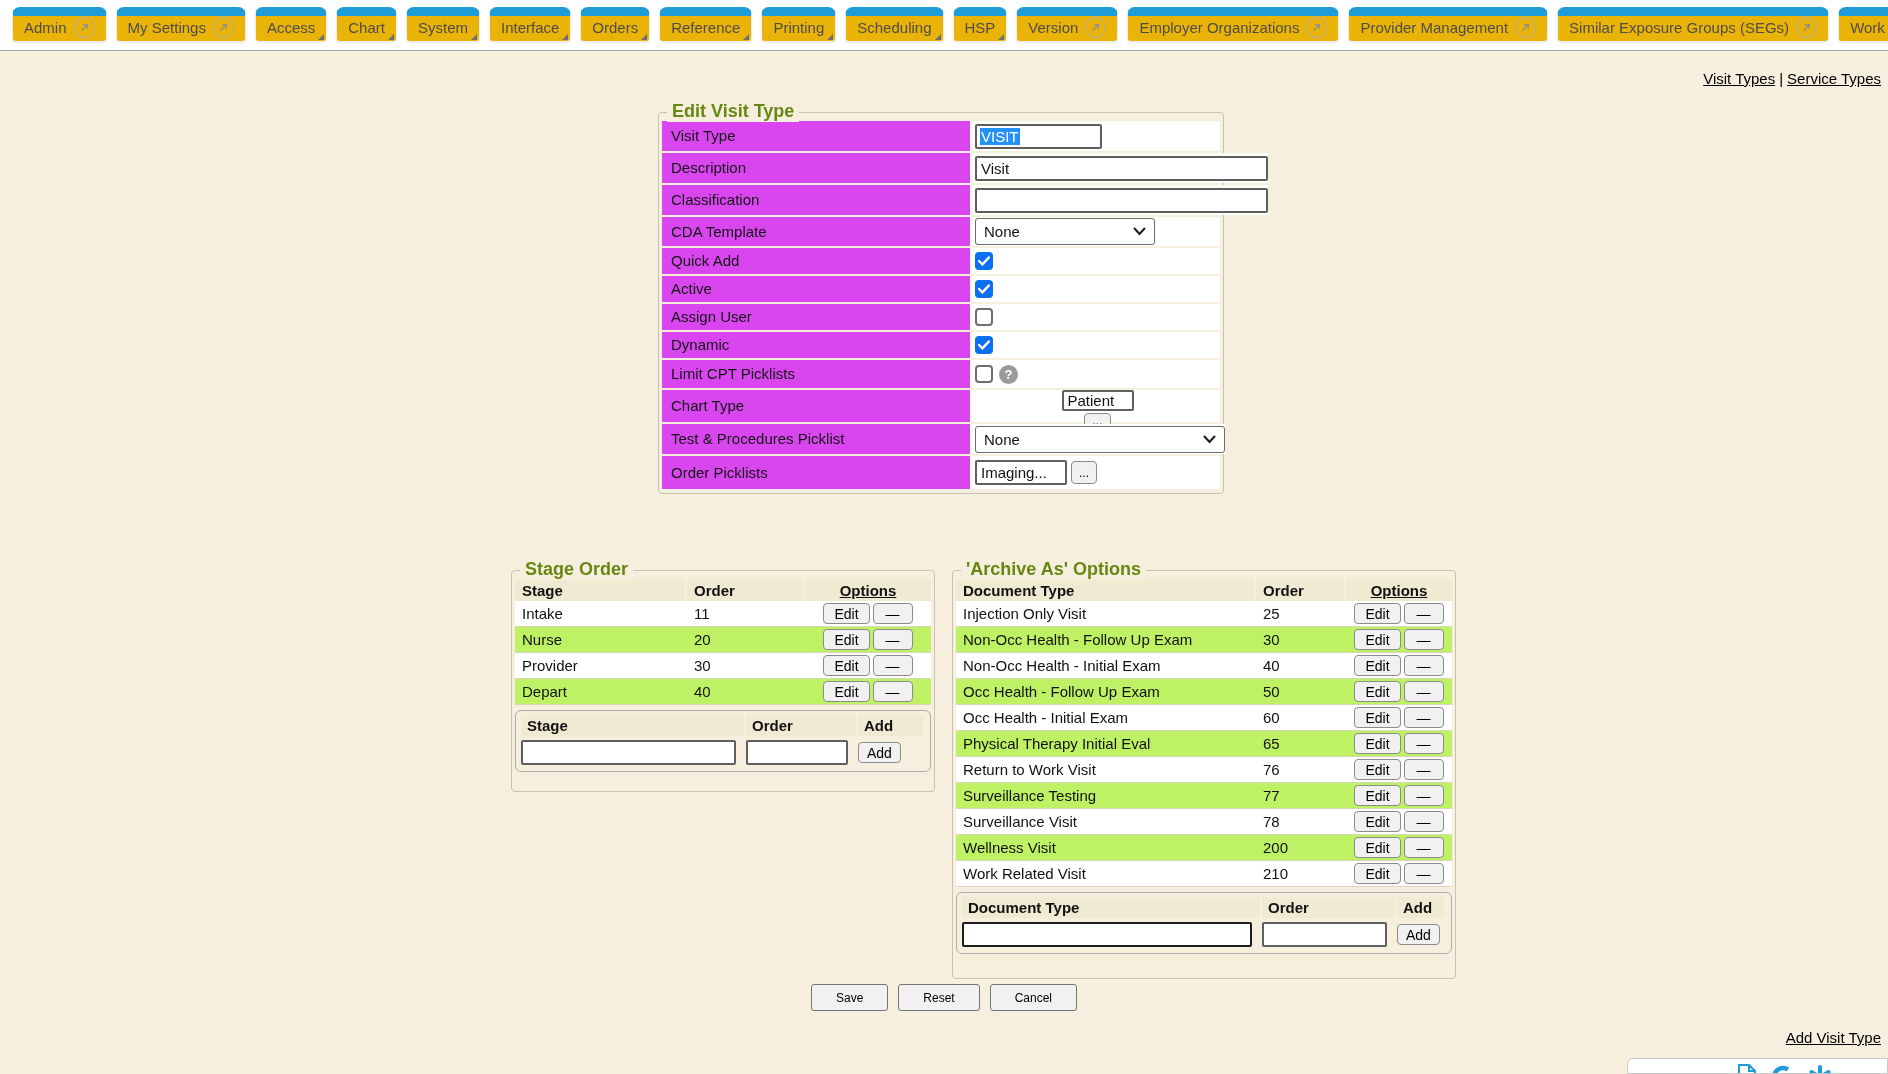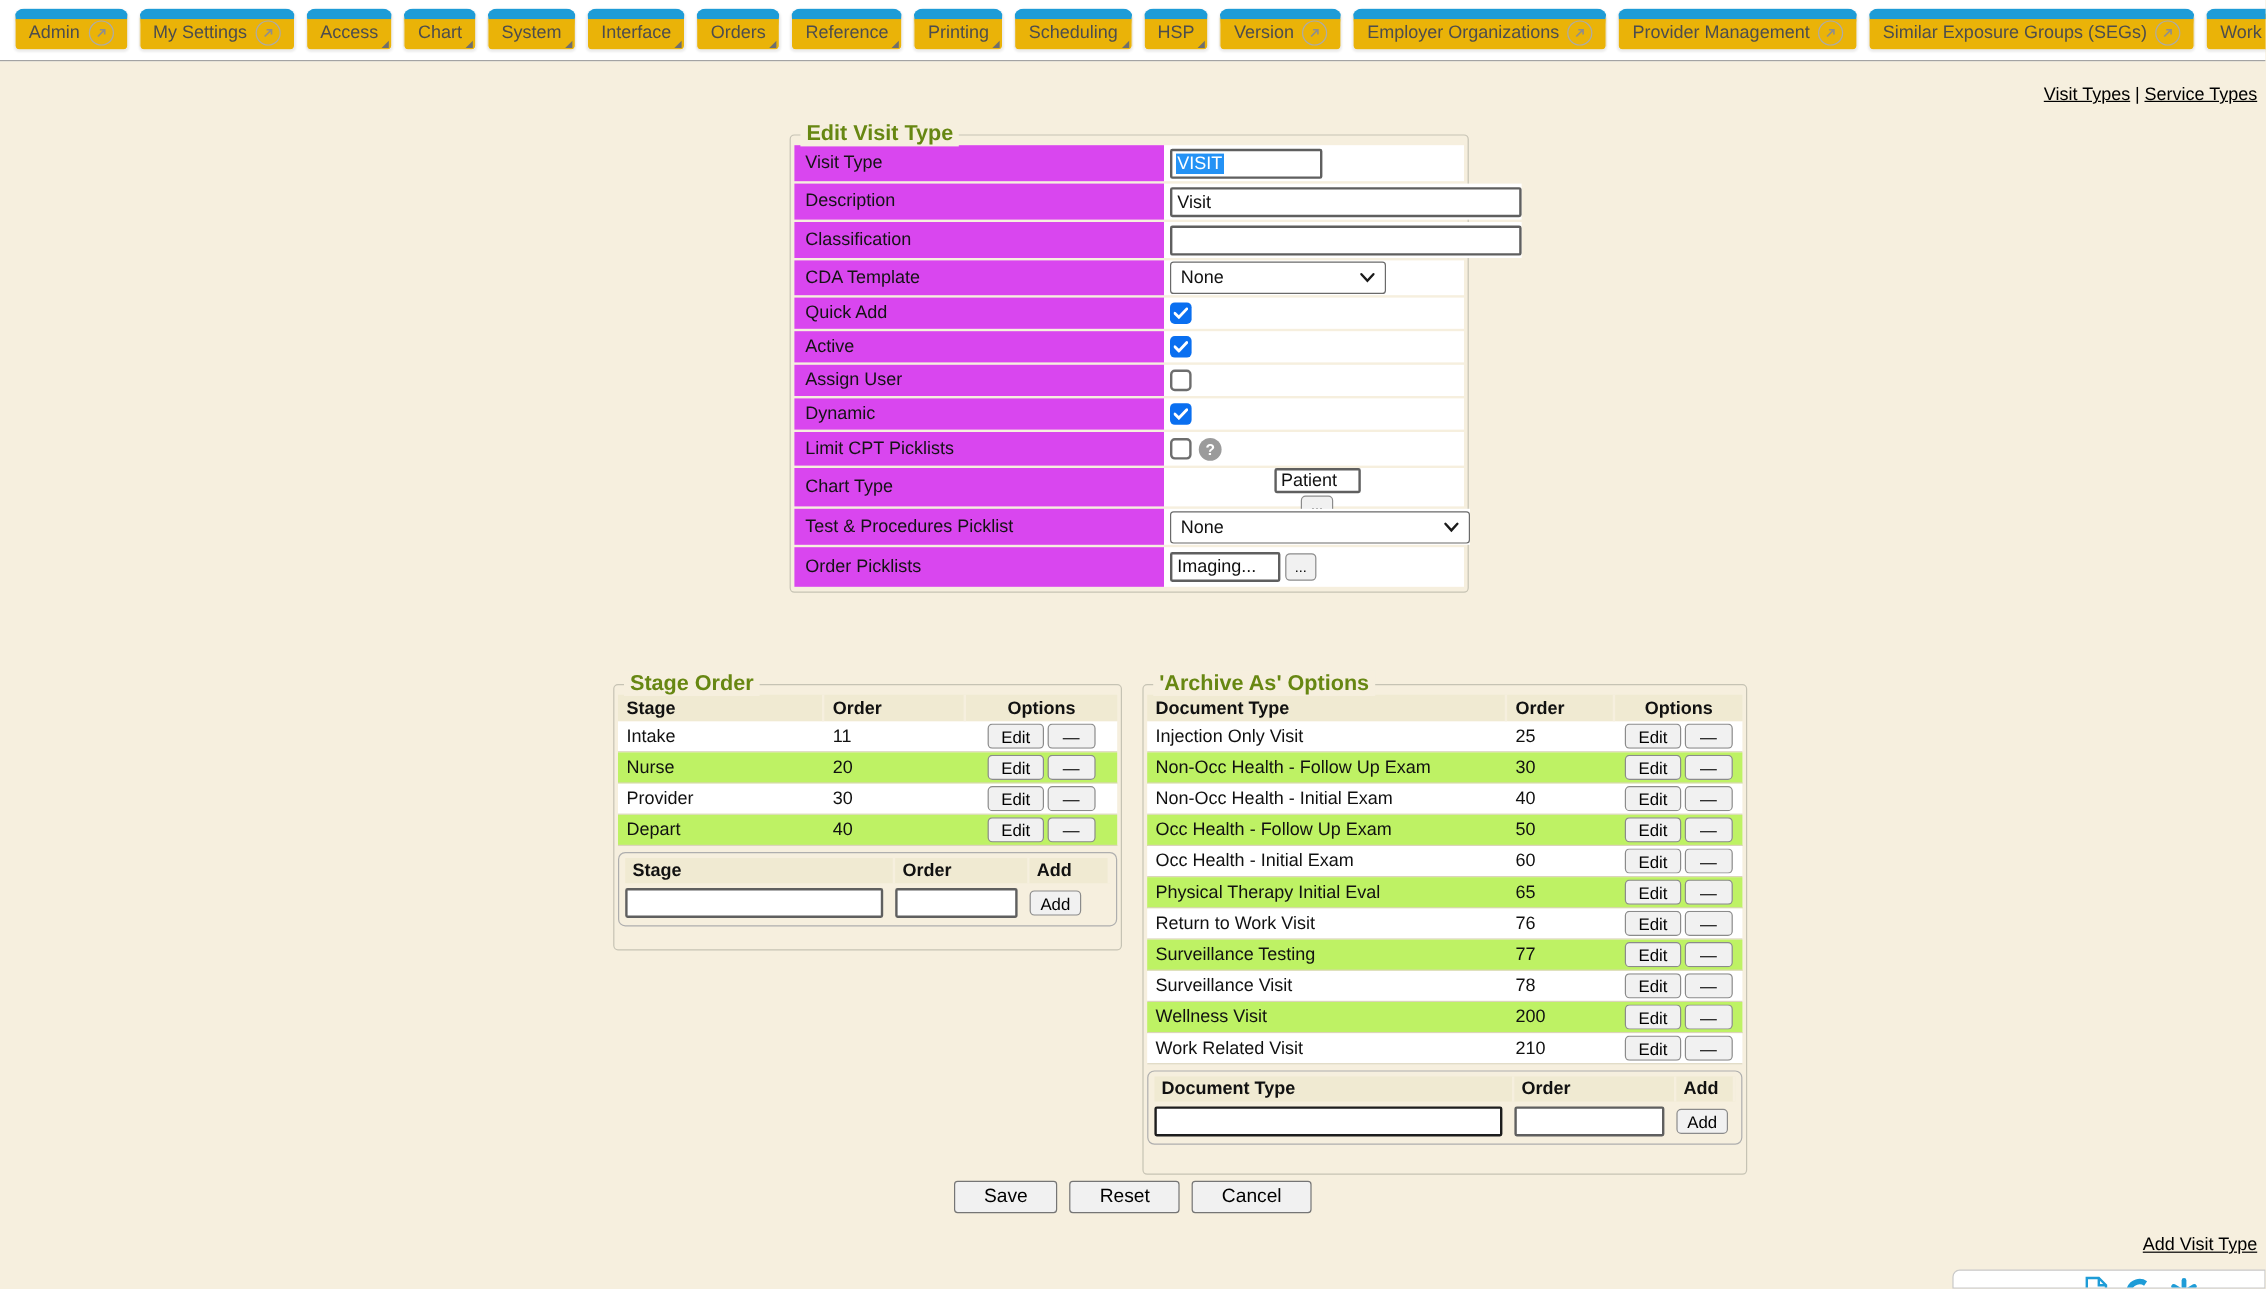--- a/index.html
+++ b/index.html
@@ -96,33 +96,33 @@
   }
   
   .btn {
     font-family:"Liberation Sans",sans-serif;
     background:#f1f1f1; border:1px solid #8b8b8b; border-radius:4px;
     color:#000; cursor:pointer;
   }
   .btn.sm { font-size:14px; padding:2px 10px; height:21px; }
   .btn.dash { padding:2px 12px; }
   .btn.browse { font-size:12px; padding:0 7px; height:23px; }
-  .btn.big { font-size:16px; padding:3px 24px; height:27px; border-radius:3px; border-color:#757575;}
+  .btn.big { font-size:12px; padding:3px 24px; height:27px; border-radius:3px; border-color:#757575;}
   
   .stage-order { left:511px; top:570px; width:424px; height:222px; }
   .archive { left:952px; top:570px; width:504px; height:409px; }
   .grid-stage { display:grid; grid-template-columns:172px 118px 1fr; }
   .grid-archive { display:grid; grid-template-columns:300px 90px 1fr; }
   .thead { height:22px; }
   .th {
     background:#f0ead2; font-weight:bold; font-size:15px; display:flex;
     align-items:center; padding-left:7px; border-right:2px solid #f6efde;
   }
   .th:last-child { border-right:none; }
-  .th.center { justify-content:center; padding-left:0; }
+  .th.center { justify-content:center; padding-left:0;text-decoration:underline; }
   .trow { height:26px; border-bottom:1px solid #dbd4ba; background:#fff; align-items:center; }
   .trow.alt { background:#bef264; }
   .td { font-size:15px; padding-left:7px; white-space:nowrap; overflow:hidden; }
   .td.center { display:flex; justify-content:center; gap:3px; padding-left:0; }
   
   .add-box {
     border:1px solid #aeaeae; border-radius:6px; margin-top:5px; padding:4px 5px 6px 5px;
   }
   .add-grid-stage { display:grid; grid-template-columns:225px 112px 1fr; row-gap:4px; }
   .add-grid-archive { display:grid; grid-template-columns:300px 135px 1fr; row-gap:4px; }

